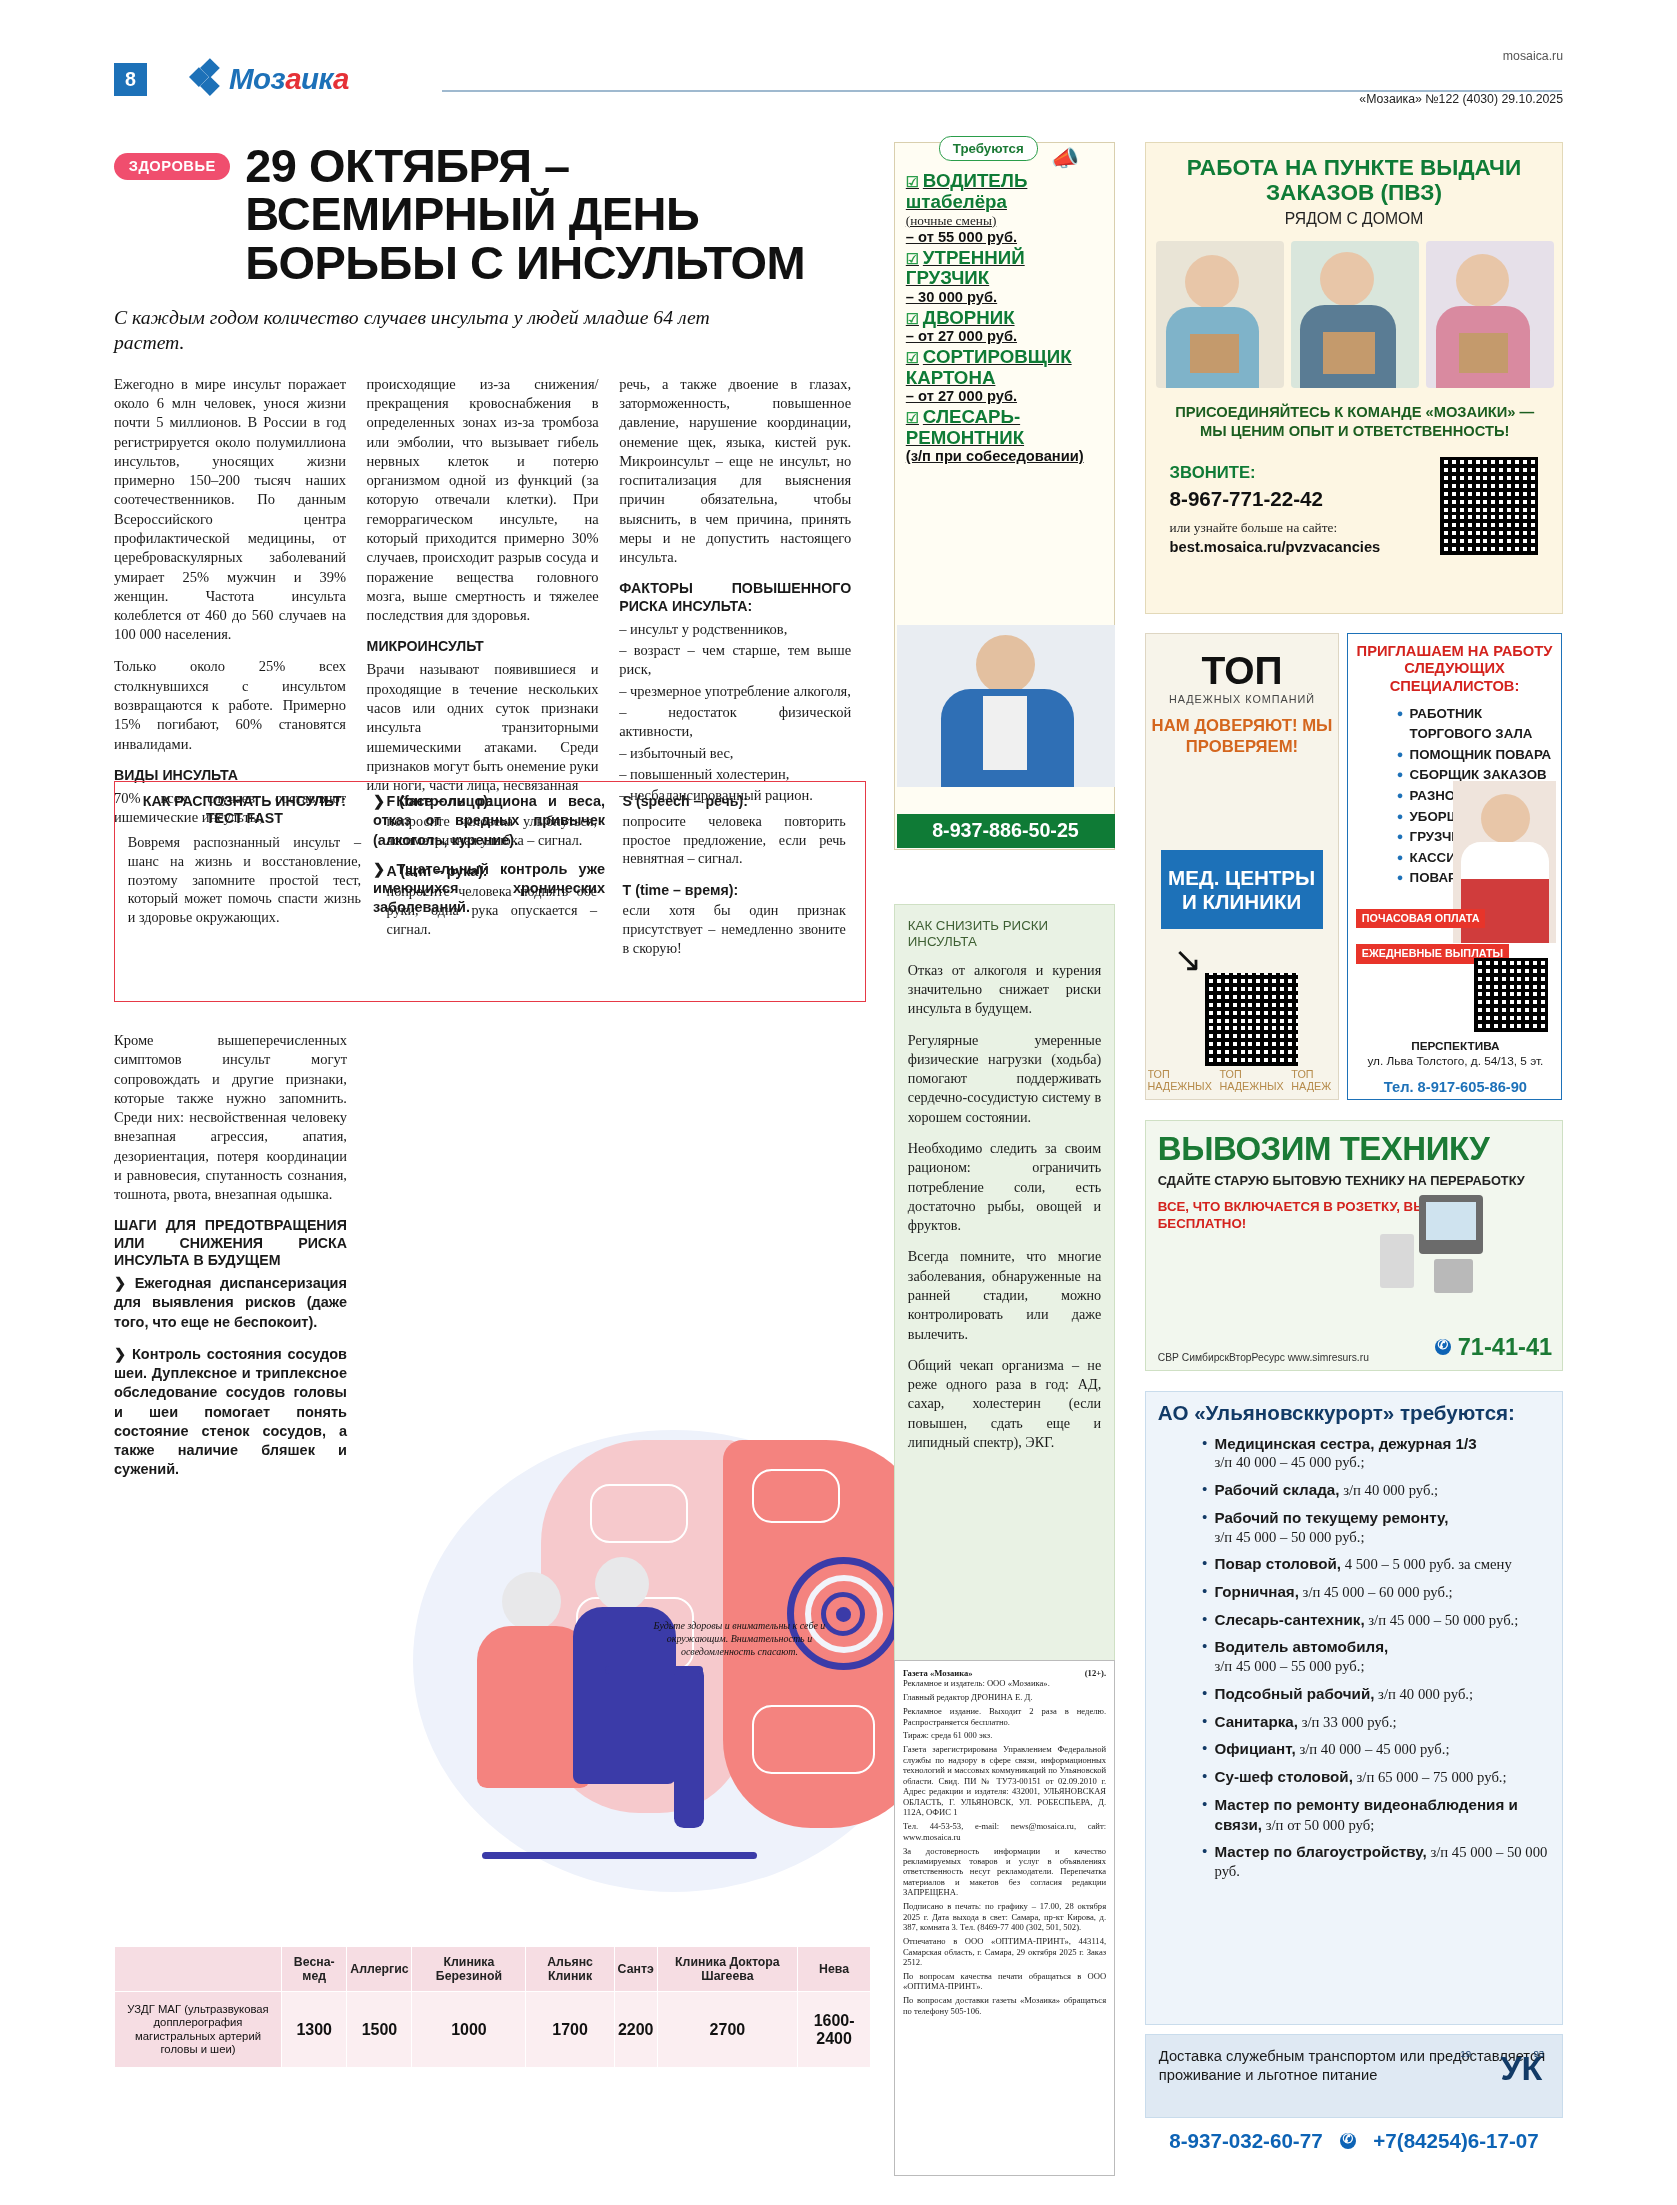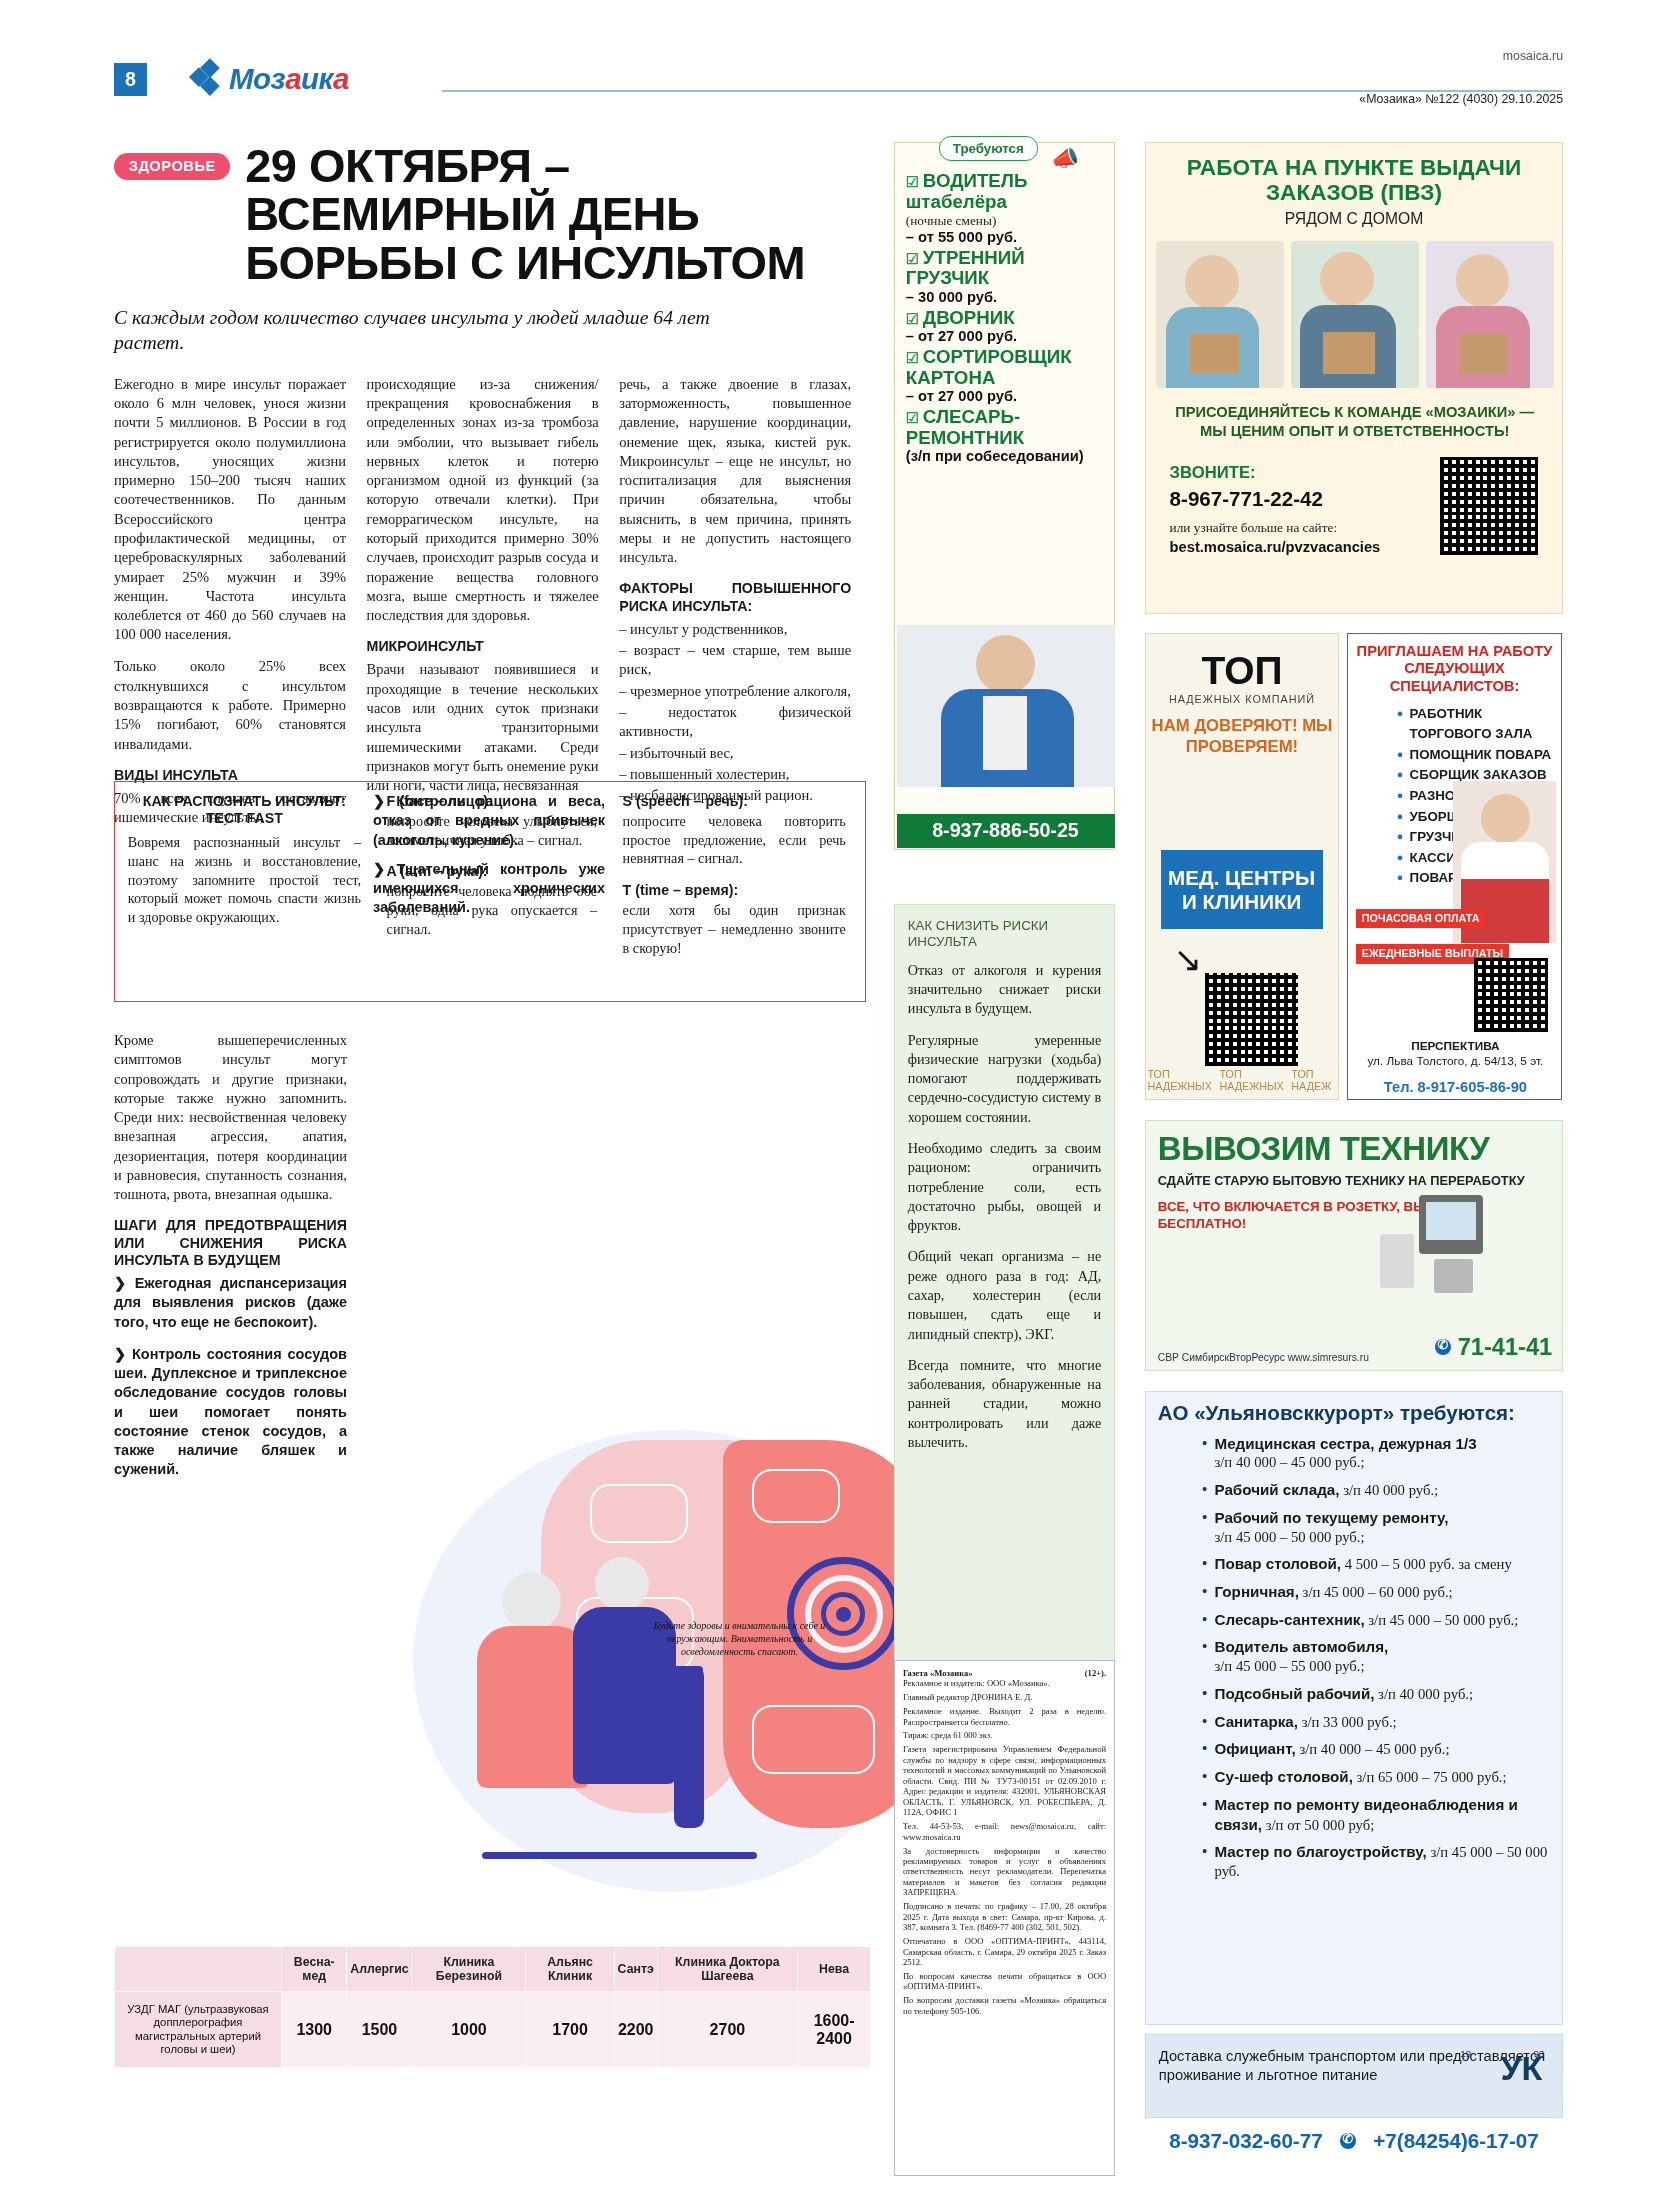--- a/index.html
+++ b/index.html
@@ -129,21 +129,21 @@
   .vac {
     position:absolute; left:894px; top:142px; width:221px; height:708px;
     background:#fffdf3; border:1.5px solid #d9cfae;
   }
   .vac-top { position:relative; height:25.6px; }
   .vac-label {
     position:absolute; left:44px; top:-6.9px; background:#fff; border:1.5px solid #2a9d4a;
     border-radius:11.8px; padding:3.9px 12.8px; font-family:"Liberation Sans",sans-serif;
     font-weight:bold; font-size:13.3px; color:#1b7a35;
   }
-  .vac-item { padding:0 10.8px; margin-top:2.9px; }
+  .vac-item { padding:0 10.8px; margin-top:2.9px;text-decoration:underline; }
   .vac-name {
     font-family:"Liberation Sans",sans-serif; font-weight:bold; color:#0f7b36;
     font-size:18.7px; line-height:1.1;
   }
   .vac-note { font-family:"Liberation Serif",serif; font-size:13.3px; color:#222; }
   .vac-pay { font-family:"Liberation Sans",sans-serif; font-weight:bold; font-size:14.7px; color:#111; }
   .chk { color:#2a9d4a; font-weight:bold; font-size:14.7px; margin-right:3.9px; }
   .vac-photo { position:absolute; left:1.5px; top:482px; width:218px; height:162px; background:#e9edf2; overflow:hidden; }
   .vac-phone {
     position:absolute; left:1.5px; bottom:1.5px; width:218px; height:34px; background:#0f7b36;
@@ -462,22 +462,22 @@
       <div style="position:absolute;left:86px;top:71px;width:44px;height:74px;background:#f0f0f0;"></div>
     </div>
     <div class="vac-phone">8-937-886-50-25</div>
   </div>
 
   <div class="risk">
     <div class="risk-title">КАК СНИЗИТЬ РИСКИ ИНСУЛЬТА</div>
     <p>Отказ от алкоголя и курения значительно снижает риски инсульта в будущем.</p>
     <p>Регулярные умеренные физические нагрузки (ходьба) помогают поддерживать сердечно-сосудистую систему в хорошем состоянии.</p>
     <p>Необходимо следить за своим рационом: ограничить потребление соли, есть достаточно рыбы, овощей и фруктов.</p>
+    <p>Всегда помните, что многие заболевания, обнаруженные на ранней стадии, можно контролировать или даже вылечить.</p>
     <p>Общий чекап организма – не реже одного раза в год: АД, сахар, холестерин (если повышен, сдать еще и липидный спектр), ЭКГ.</p>
-    <p>Всегда помните, что многие заболевания, обнаруженные на ранней стадии, можно контролировать или даже вылечить.</p>
   </div>
 
   <div class="impressum">
     <div class="ti">
       <b>Газета «Мозаика»</b>
       <b>(12+).</b>
     </div>
     <p>Рекламное и издатель: ООО «Мозаика».</p>
     <p>Главный редактор ДРОНИНА Е. Д.</p>
     <p>Рекламное издание. Выходит 2 раза в неделю. Распространяется бесплатно.</p>

